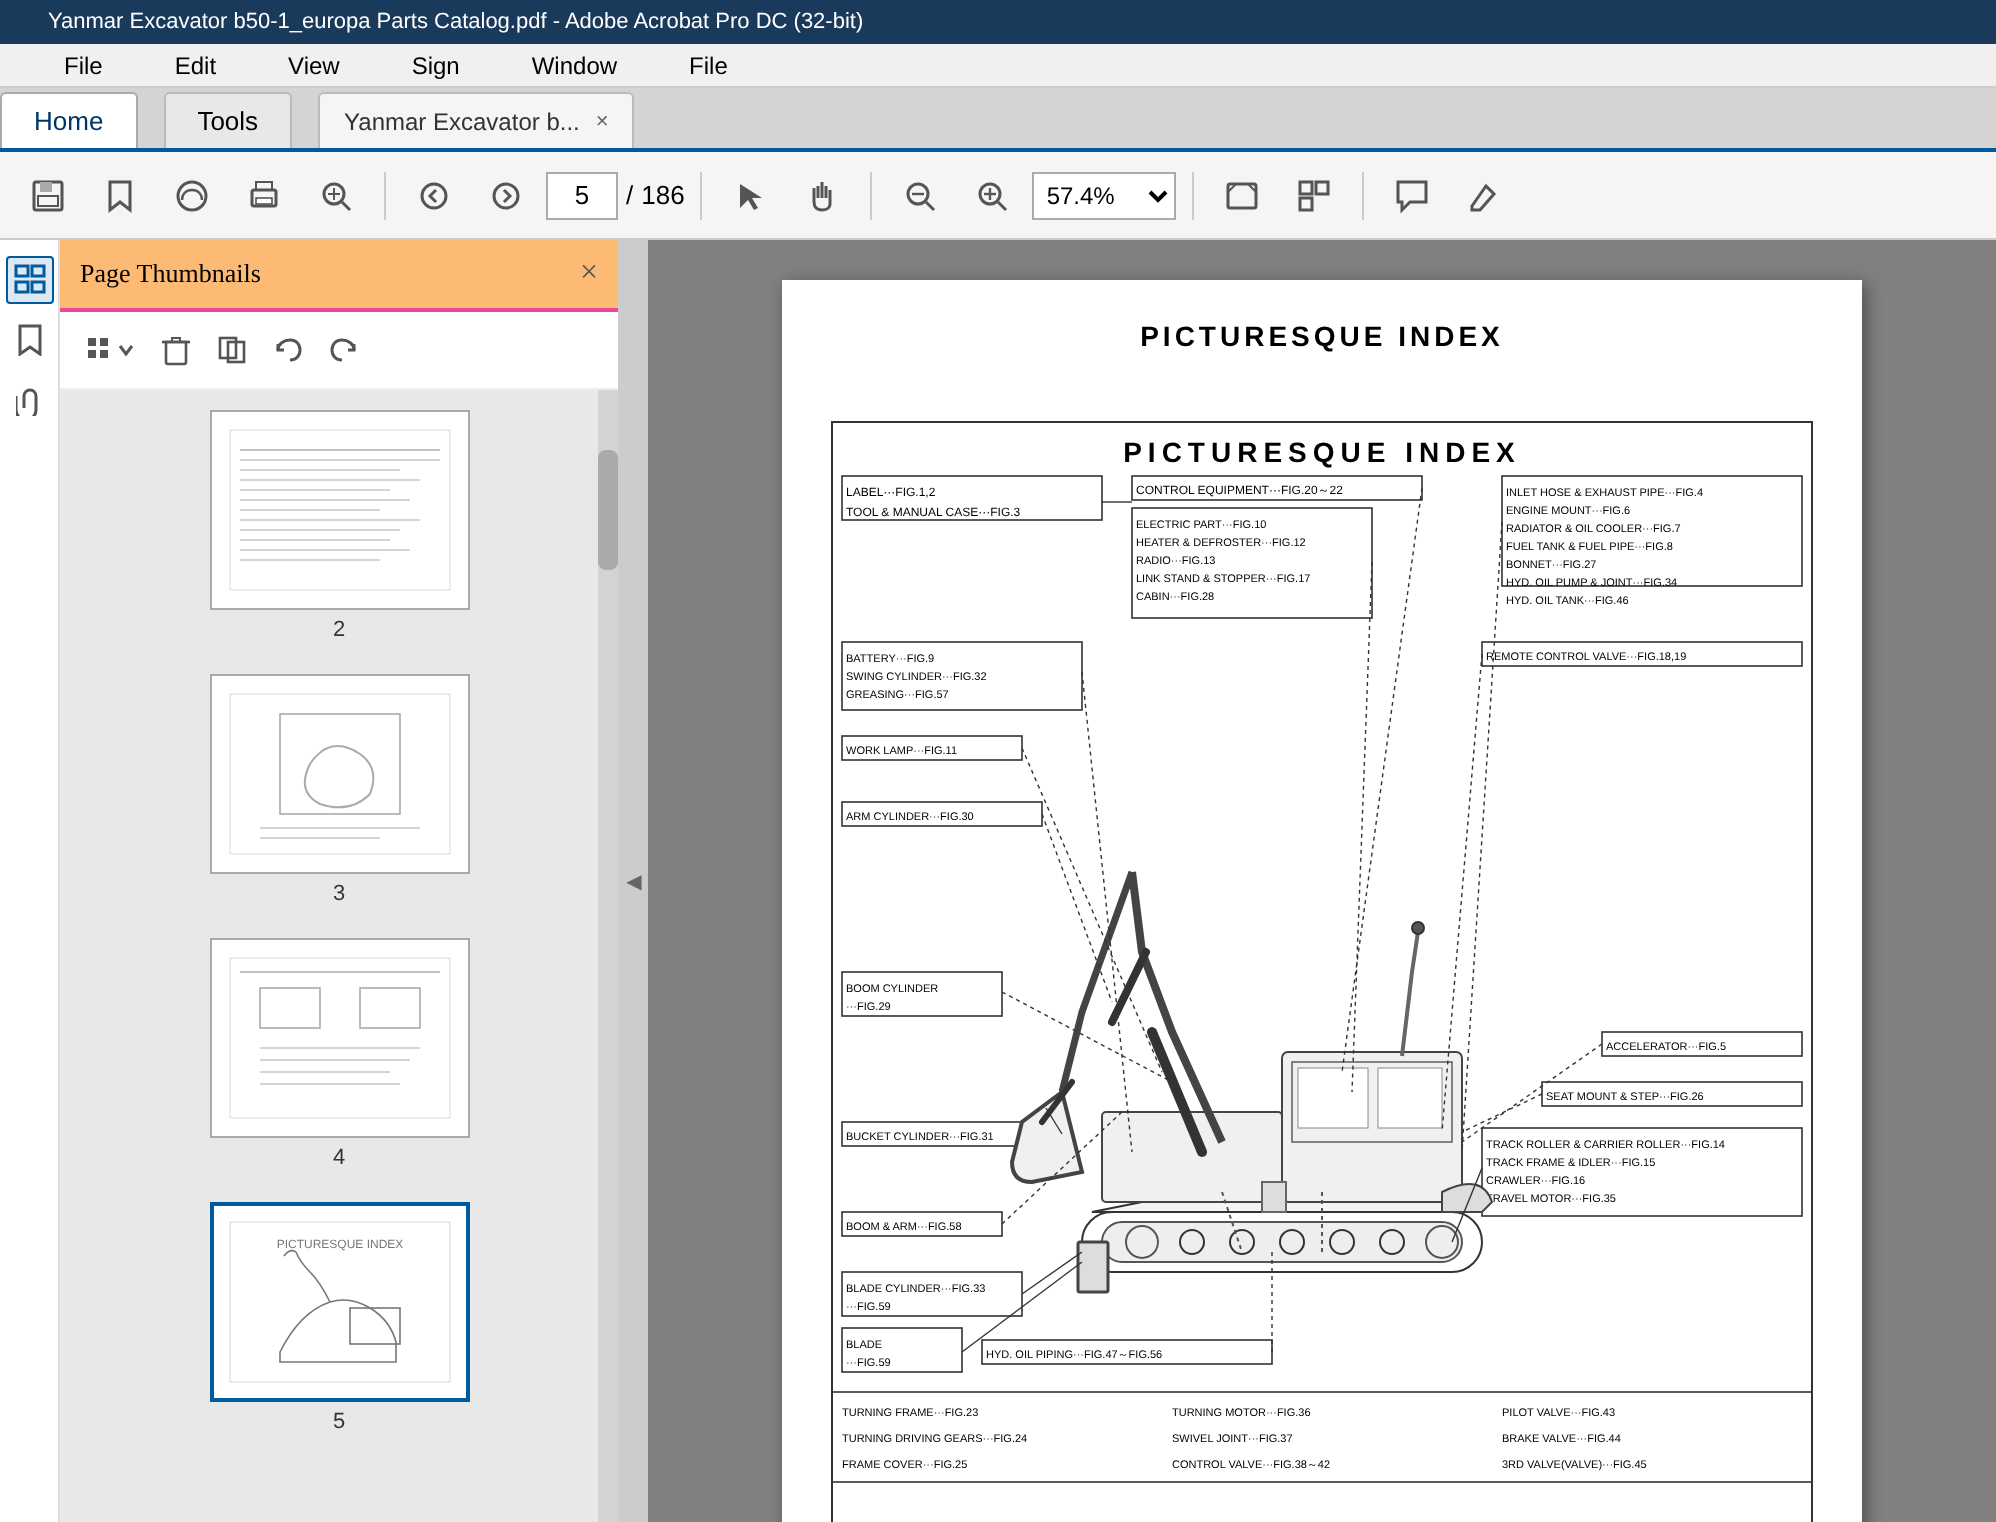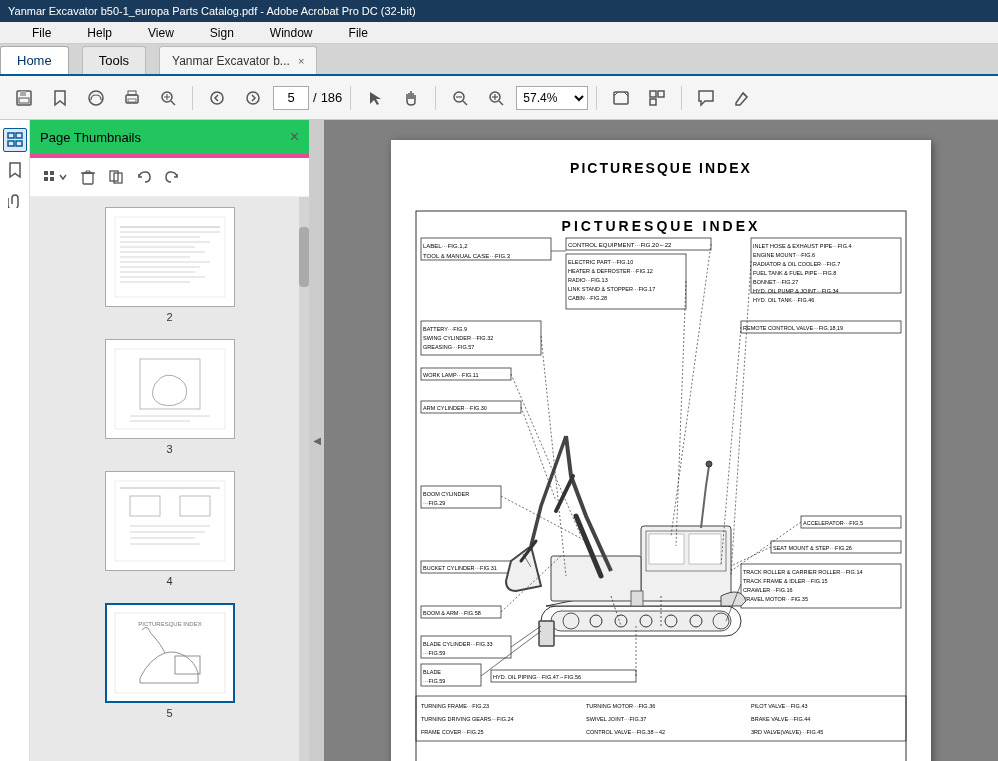--- a/index.html
+++ b/index.html
@@ -5,21 +5,21 @@
     * { margin: 0; padding: 0; box-sizing: border-box; }
     body { width: 998px; height: 761px; font-family: 'Segoe UI', Arial, sans-serif; font-size: 12px; background: #f0f0f0; overflow: hidden; }
 
     
     #title-bar {
       background: #1a3a5c;
       color: white;
       height: 22px;
       display: flex;
       align-items: center;
-      padding: 0 8px;
+      padding: 0 24px;
       font-size: 11px;
     }
 
     
     #menu-bar {
       background: #f0f0f0;
       height: 22px;
       display: flex;
       align-items: center;
       padding: 0 4px;
@@ -145,22 +145,23 @@
       border-right: 1px solid #ccc;
       display: flex;
       flex-direction: column;
       flex-shrink: 0;
     }
     #sidebar-header {
       display: flex;
       align-items: center;
       justify-content: space-between;
       padding: 8px 10px;
-      border-bottom: 4px solid #ec4899;
-      background: #22c55e;
+      border-bottom: 2px solid #ec4899;
+      background: #fdba74;
+      font-family: Liberation Serif, serif;
     }
     #sidebar-header span { font-size: 13px; font-weight: 500; }
     #sidebar-toolbar {
       display: flex;
       align-items: center;
       gap: 4px;
       padding: 6px 8px;
       border-bottom: 1px solid #eee;
     }
     .sidebar-tool-btn {
@@ -295,21 +296,21 @@
   </style>
 </head>
 <body>
 
 <div id="title-bar">
   <span>Yanmar Excavator b50-1_europa  Parts Catalog.pdf - Adobe Acrobat Pro DC (32-bit)</span>
 </div>
 
 <div id="menu-bar">
   <span>File</span>
-  <span>Help</span>
+  <span>Edit</span>
   <span>View</span>
   <span>Sign</span>
   <span>Window</span>
   <span>File</span>
 </div>
 
 <div id="tab-bar">
   <div class="tab active">
     <span>Home</span>
   </div>

